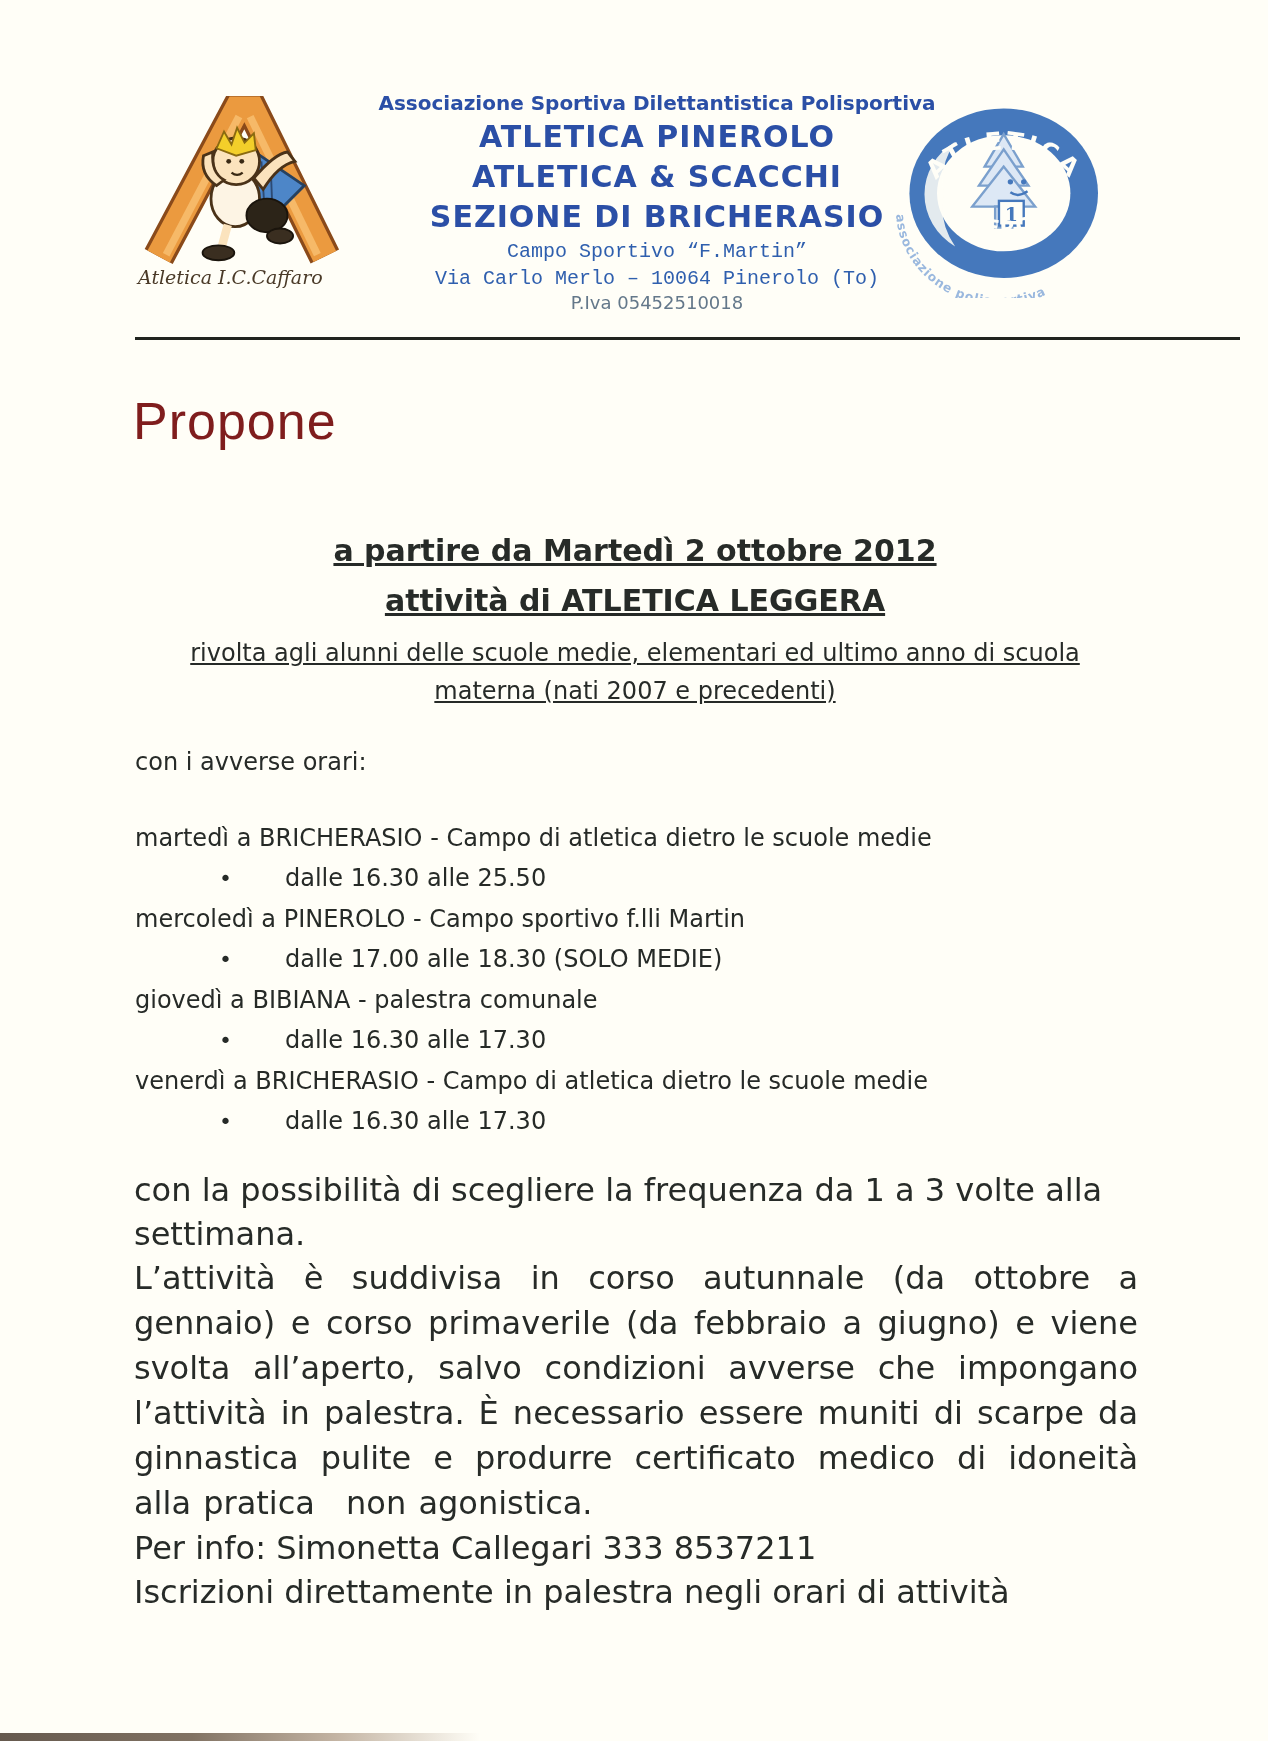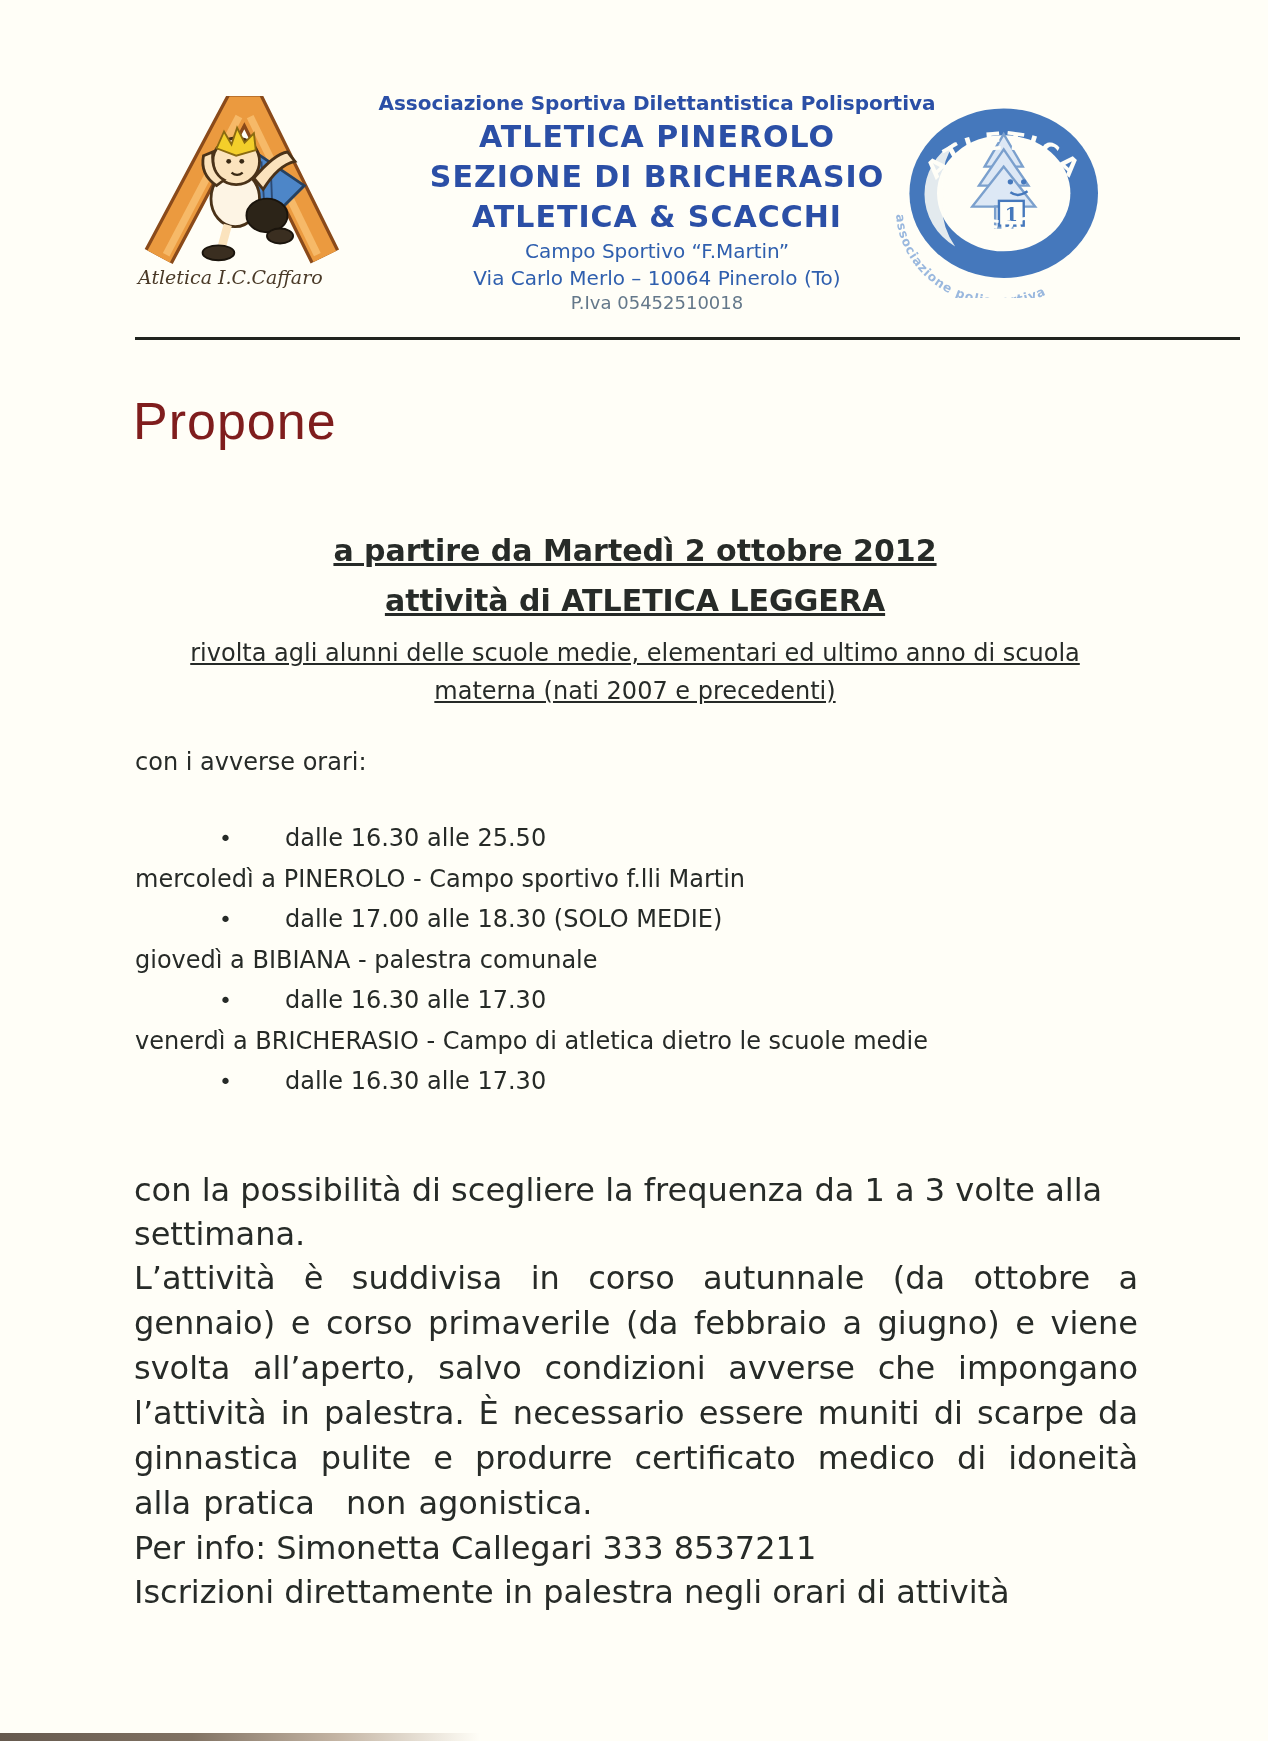--- a/index.html
+++ b/index.html
@@ -18,21 +18,21 @@
     position:absolute;left:138px;top:266px;width:215px;
     text-align:left;font-family:"DejaVu Serif",serif;font-style:italic;
     font-size:19px;color:#4a3a28;
   }
   .header-center{
     position:absolute;left:368px;top:90px;width:578px;
     text-align:center;color:#2b4fa6;
   }
   .org-line{font-size:20px;font-weight:bold;line-height:27px;letter-spacing:0px;}
   .title-line{font-size:30px;font-weight:bold;line-height:40px;letter-spacing:1px;}
-  .addr-line{font-size:20px;line-height:25px;color:#2f5fae;margin-top:2px;}
+  .addr-line{font-size:20px;line-height:25px;color:#2f5fae;margin-top:2px;font-family:Liberation Mono, monospace;}
   .piva-line{font-size:18px;line-height:23px;color:#64788a;}
   .right-logo{position:absolute;left:888px;top:98px;width:220px;}
   .divider{
     position:absolute;left:135px;top:337px;width:1105px;height:3px;
     background:#21241f;
   }
   
   .propone{
     position:absolute;left:133px;top:391px;
     font-family:Liberation Sans, sans-serif;
@@ -90,22 +90,22 @@
       <path d="M 96 138 L 90 160" stroke="#fbe3bd" stroke-width="9"></path>
       <ellipse cx="86" cy="168" rx="17" ry="8" fill="#3a2e20" stroke="#1a140c" stroke-width="2"></ellipse>
       <ellipse cx="152" cy="150" rx="14" ry="8" fill="#3a2e20" stroke="#1a140c" stroke-width="2"></ellipse>
     </g>
   </svg>
   <div class="left-logo-caption">Atletica I.C.Caffaro</div>
 
   <div class="header-center">
     <div class="org-line">Associazione Sportiva Dilettantistica Polisportiva</div>
     <div class="title-line">ATLETICA PINEROLO</div>
+    <div class="title-line">ATLETICA &amp; SCACCHI</div>
     <div class="title-line">SEZIONE DI BRICHERASIO</div>
-    <div class="title-line">ATLETICA &amp; SCACCHI</div>
     <div class="addr-line">Campo Sportivo “F.Martin”</div>
     <div class="addr-line">Via Carlo Merlo – 10064 Pinerolo (To)</div>
     <div class="piva-line">P.Iva 05452510018</div>
   </div>
 
   <svg class="right-logo" viewBox="0 0 230 210" width="220" height="200">
     <defs>
       <path id="arcTop" d="M 34 122 A 88 80 0 0 1 208 122"></path>
       <path id="arcBot" d="M 48 92 A 76 68 0 0 0 196 92"></path>
       <path id="arcRing" d="M 8 118 A 108 100 0 0 0 170 204"></path>
@@ -145,20 +145,21 @@
     <div class="intro-bold">a partire da Martedì 2 ottobre 2012</div>
     <div class="intro-bold">attività di ATLETICA LEGGERA</div>
     <div class="intro-reg" style="margin-top:8px;">rivolta agli alunni delle scuole medie, elementari ed ultimo anno di scuola</div>
     <div class="intro-reg">materna (nati 2007 e precedenti)</div>
   </div>
 
   <div class="orari-intro">con i avverse orari:</div>
 
   <div class="schedule">
     <div>
+      <div class="sched-day">martedì a BRICHERASIO - Campo di atletica dietro le scuole medie</div>
       <div class="sched-time">
         <span class="bullet">•</span>
         <span>dalle 16.30 alle 25.50</span>
       </div>
     </div>
     <div>
       <div class="sched-day">mercoledì a PINEROLO - Campo sportivo f.lli Martin</div>
       <div class="sched-time">
         <span class="bullet">•</span>
         <span>dalle 17.00 alle 18.30 (SOLO MEDIE)</span>

